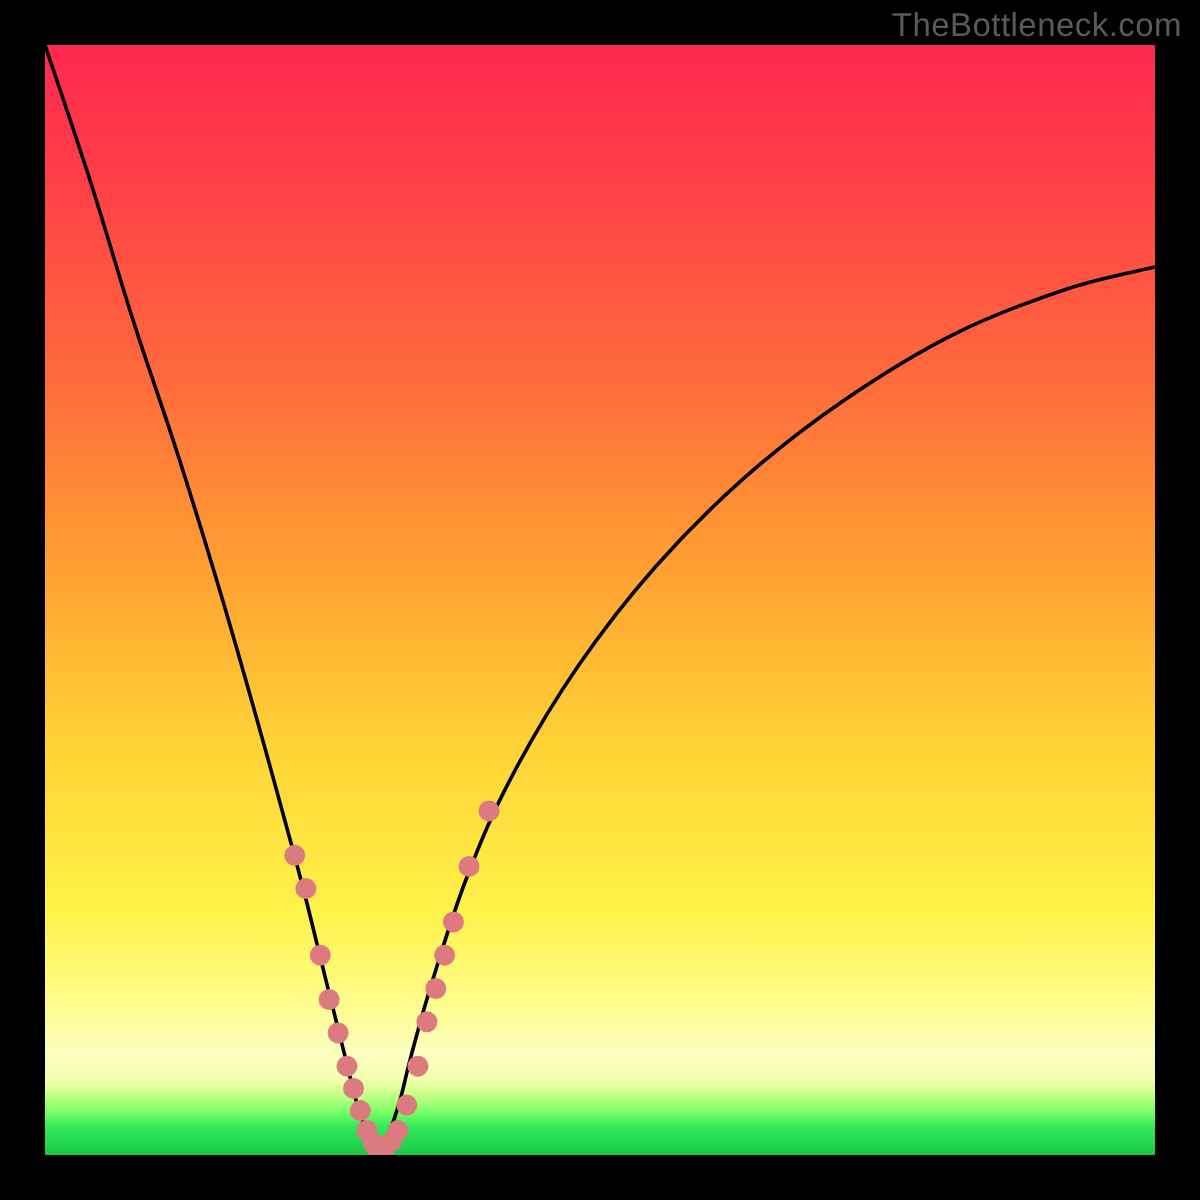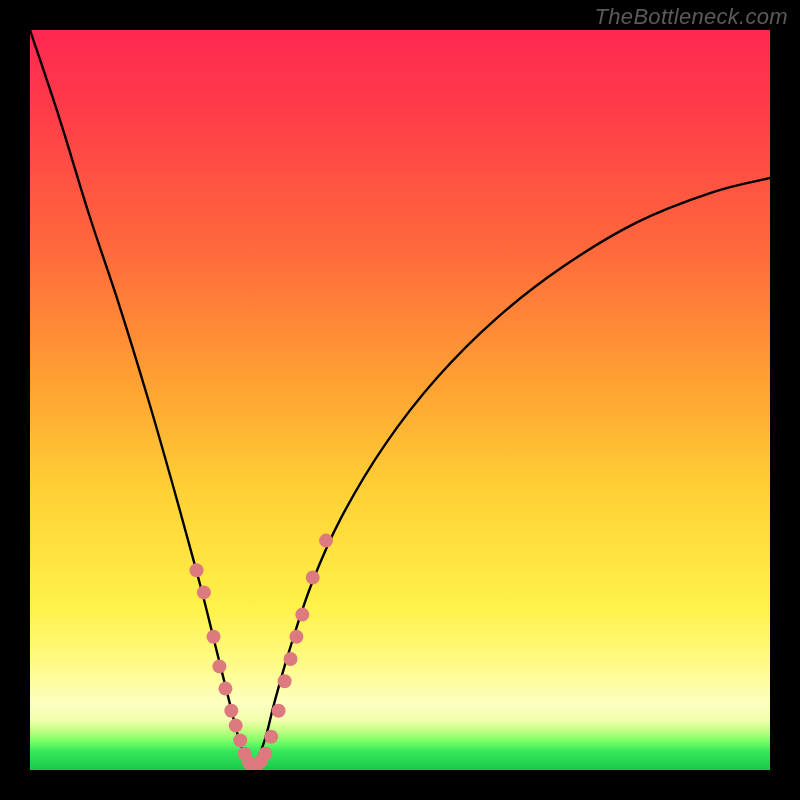--- a/index.html
+++ b/index.html
@@ -19,21 +19,20 @@
   }
   .watermark {
     position: absolute;
     top: 4px;
     right: 12px;
     color: #5a5a5a;
     font-size: 22px;
     font-weight: 500;
     letter-spacing: 0.3px;
     user-select: none;
-    font-style: italic;
   }
   .plot-area {
     position: absolute;
     left: 30px;
     top: 30px;
     width: 740px;
     height: 740px;
     overflow: hidden;
   }
   .gradient {

